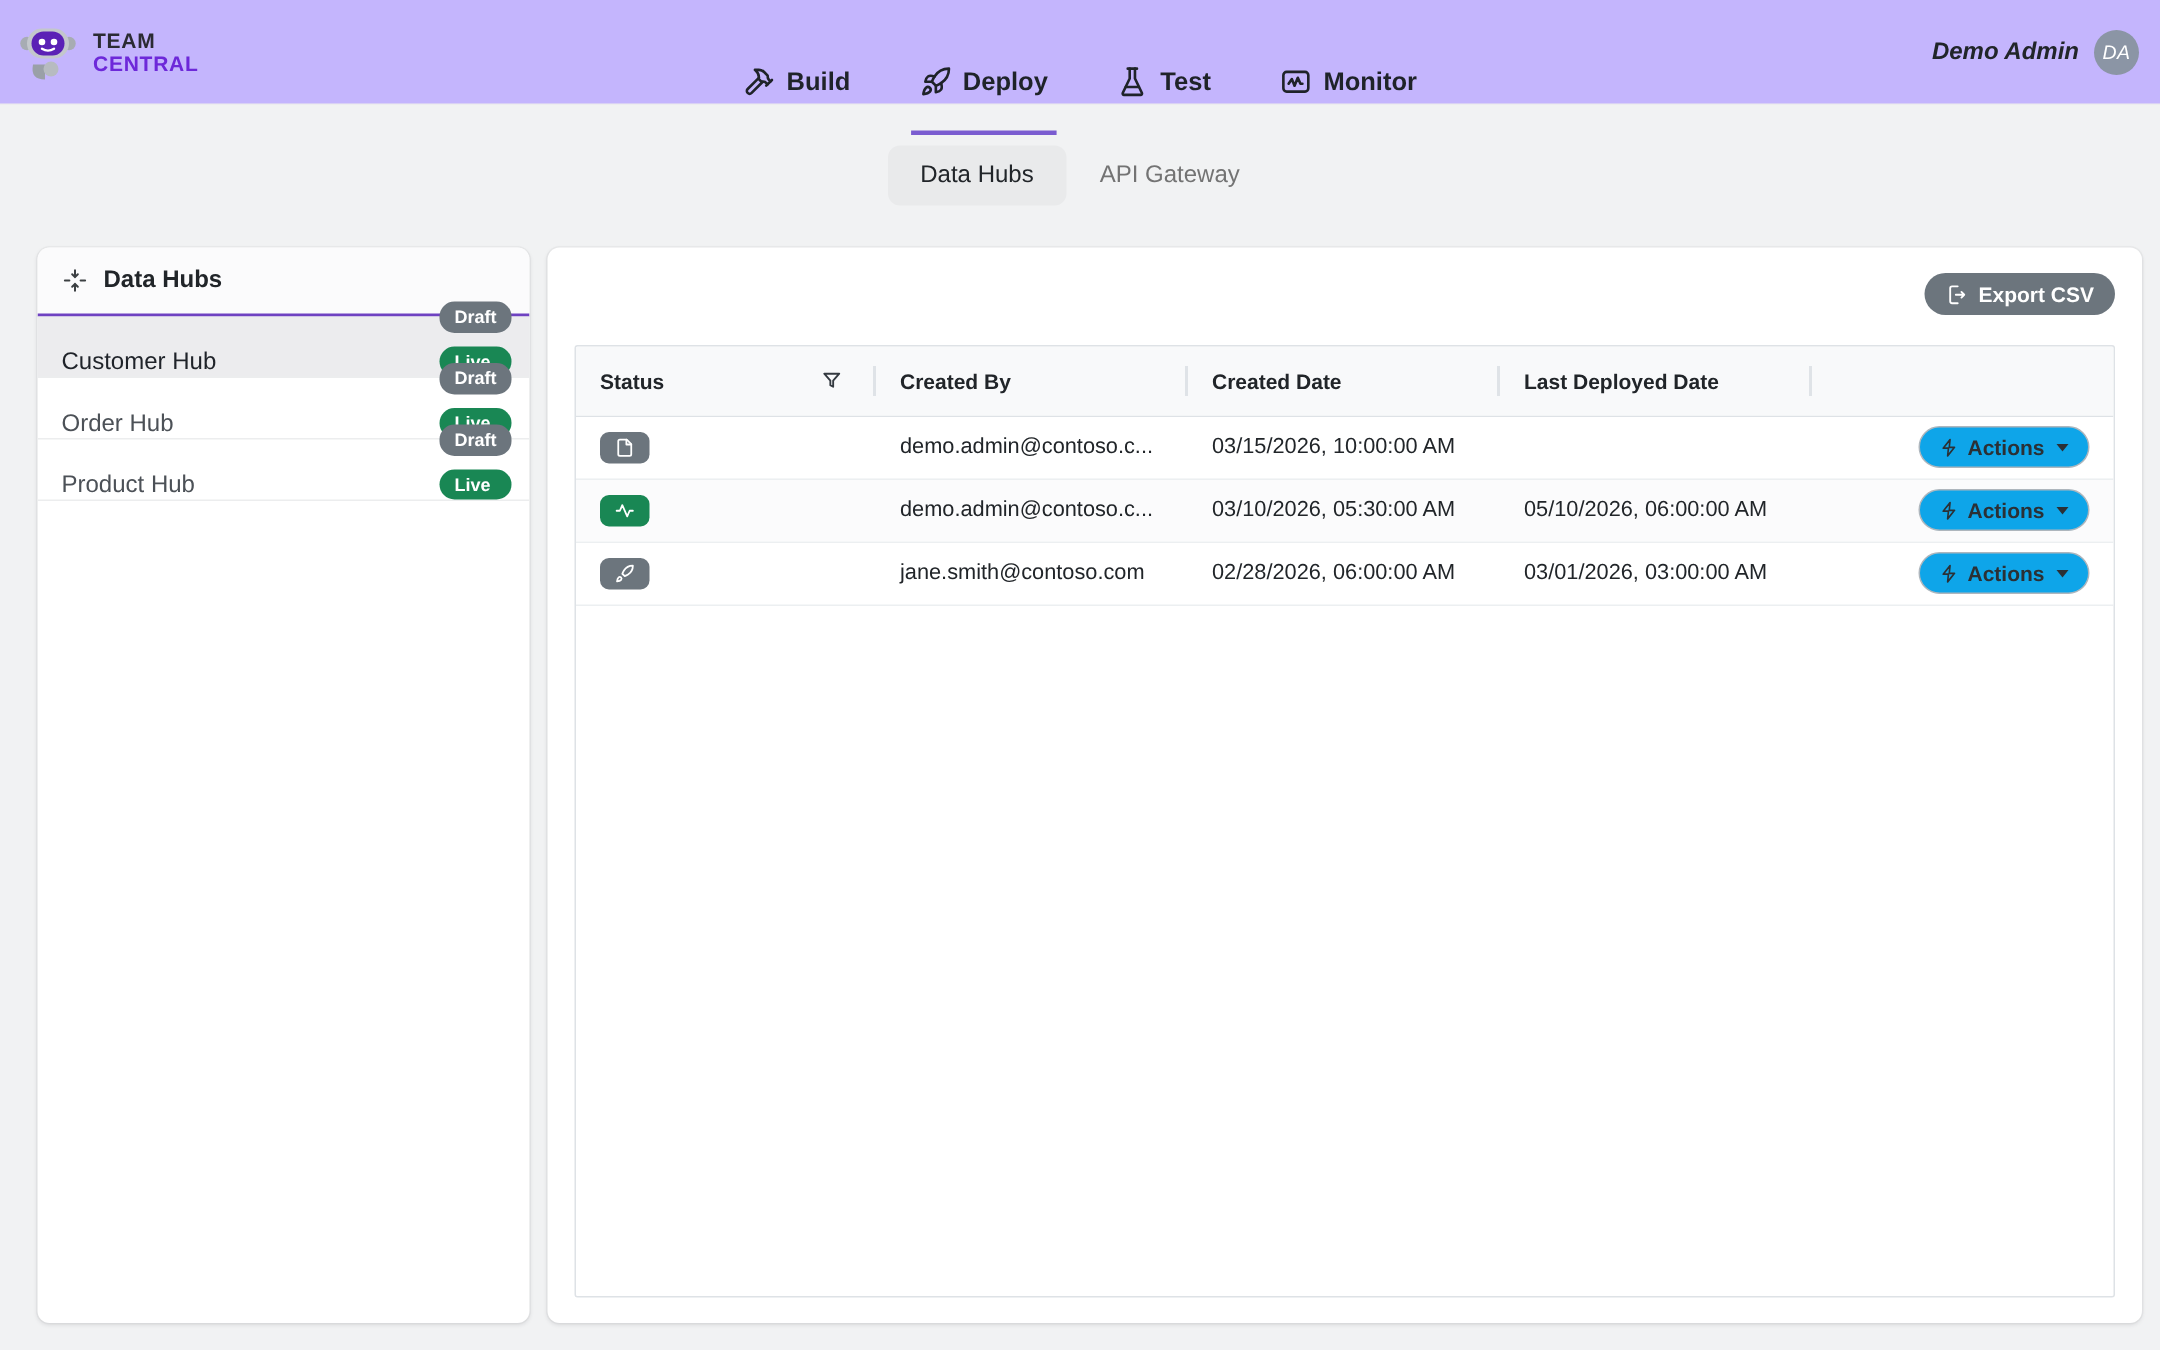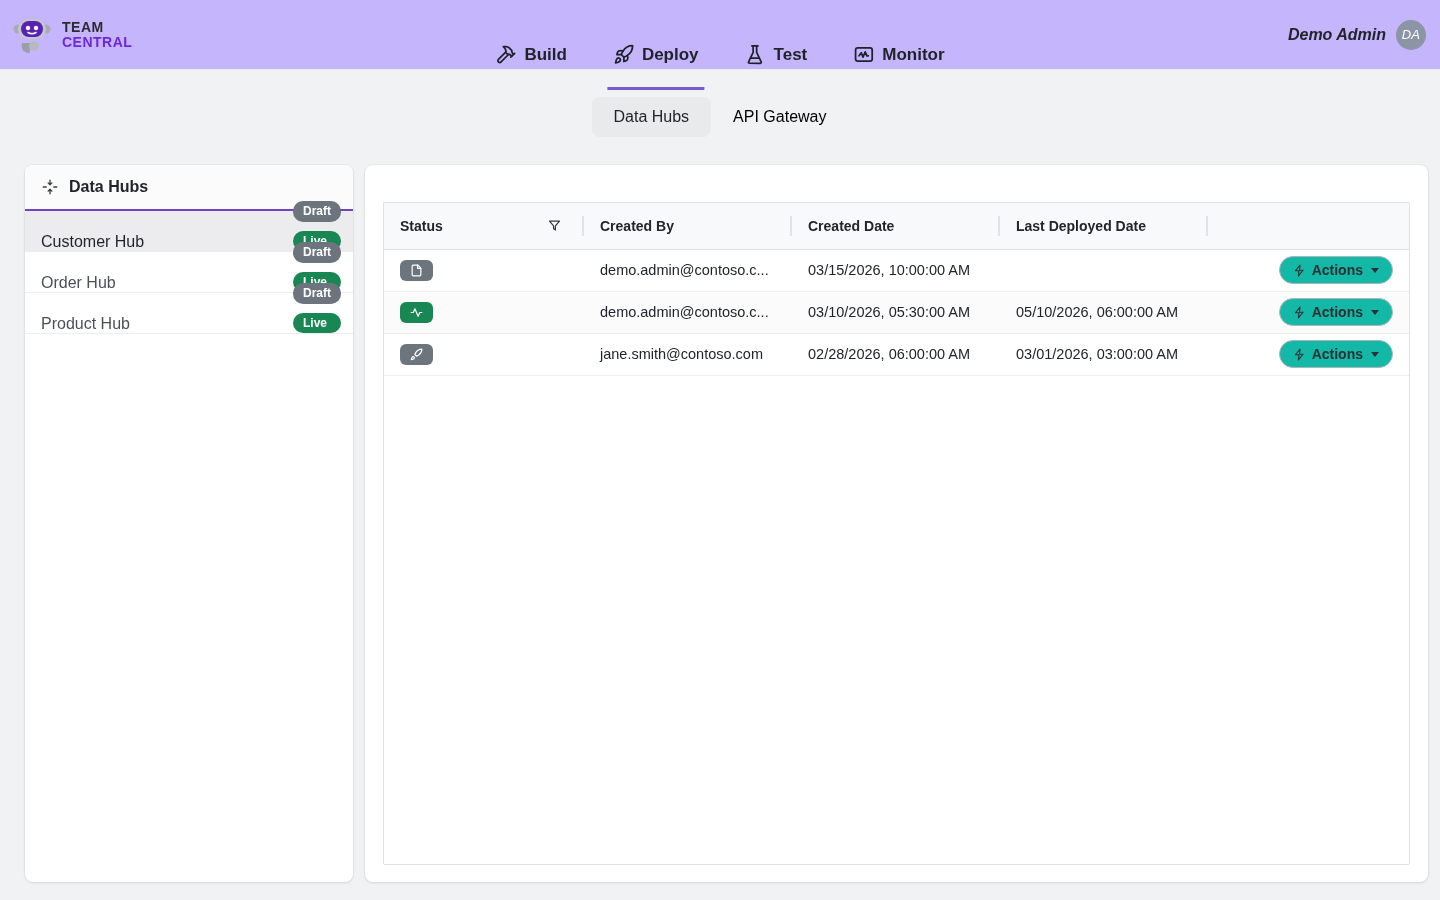--- a/index.html
+++ b/index.html
@@ -47,21 +47,21 @@
     background:#8b95a5; color:#ffffff;
     display:flex; align-items:center; justify-content:center;
     font-size:13px; font-weight:400; letter-spacing:.3px;
   }
 
   
   .tabs-row {
     margin-top:27px; display:flex; justify-content:center; gap:0;
   }
   .tab {
-    font-size:16px; color:#000000; padding:11px 22px;
+    font-size:16px; color:#737373; padding:11px 22px;
     border-radius:8px; cursor:pointer;
   }
   .tab.active { background:#e9eaeb; color:#212529; }
 
   
   .content {
     display:flex; gap:12px; padding:28px 12px 0 25px; align-items:flex-start;
   }
   .card {
     background:#ffffff; border-radius:8px;
@@ -135,21 +135,21 @@
     width:33px; height:21px; border-radius:6px;
     display:flex; align-items:center; justify-content:center;
   }
   .status-chip svg { width:13px; height:13px; stroke:#ffffff; }
   .status-chip.gray  { background:#6c757d; }
   .status-chip.green { background:#198754; }
 
   .actions-cell { text-align:right; }
   .actions-btn {
     display:inline-flex; align-items:center; gap:6px;
-    background:#14b8a6; border:1px solid #aeb6bd; border-radius:15px;
+    background:#0ea5e9; border:1px solid #aeb6bd; border-radius:15px;
     font-family:inherit; font-size:14px; font-weight:700; color:#2b3035;
     padding:5px 13px; cursor:pointer;
   }
   .actions-btn svg { width:13px; height:13px; stroke:#2b3035; }
   .caret {
     width:0; height:0; border-left:4px solid transparent;
     border-right:4px solid transparent; border-top:5px solid #2b3035;
     margin-left:2px;
   }
 </style>
@@ -250,20 +250,29 @@
     <div class="hub-item">
       <span>Product Hub</span>
       <span class="hub-badges">
         <span class="pill gray">Draft</span>
         <span class="pill green">Live</span>
       </span>
     </div>
   </aside>
 
   <main class="card panel">
+    <div class="toolbar">
+      <button class="export-btn">
+        <svg viewBox="0 0 24 24" fill="none" stroke-width="2" stroke-linecap="round" stroke-linejoin="round">
+          <path d="M13 3H7a2 2 0 0 0-2 2v14a2 2 0 0 0 2 2h6"></path>
+          <path d="M11 12h9m0 0-3-3m3 3-3 3"></path>
+        </svg>
+        <span>Export CSV</span>
+      </button>
+    </div>
 
     <div class="table-box">
       <table>
         <colgroup>
           <col class="c-status">
             <col class="c-by">
             <col class="c-date">
             <col class="c-deploy">
             <col>
         </colgroup>

